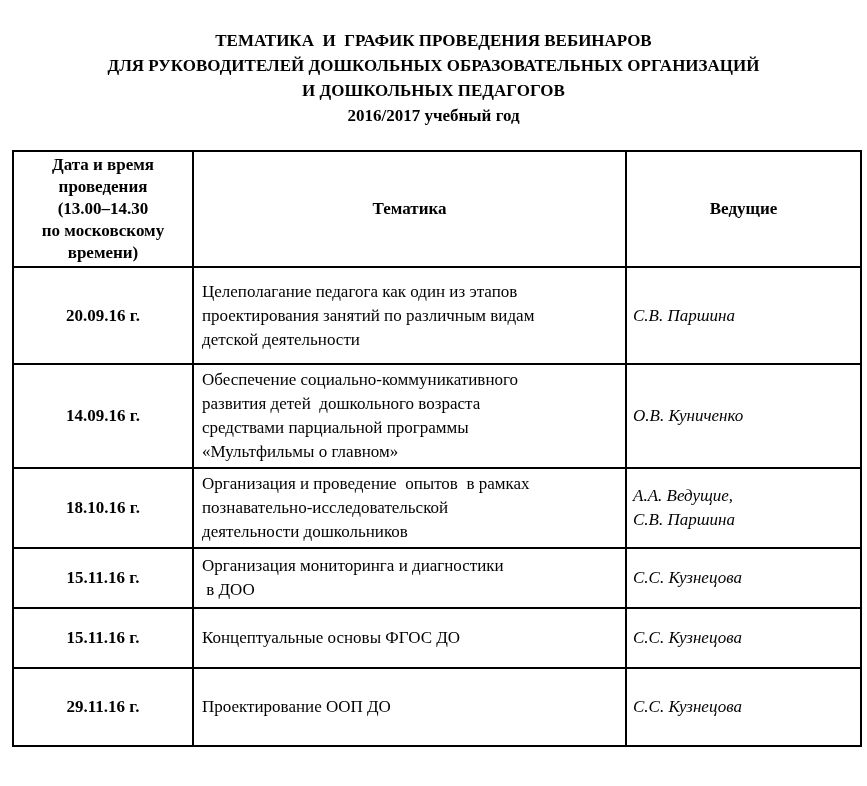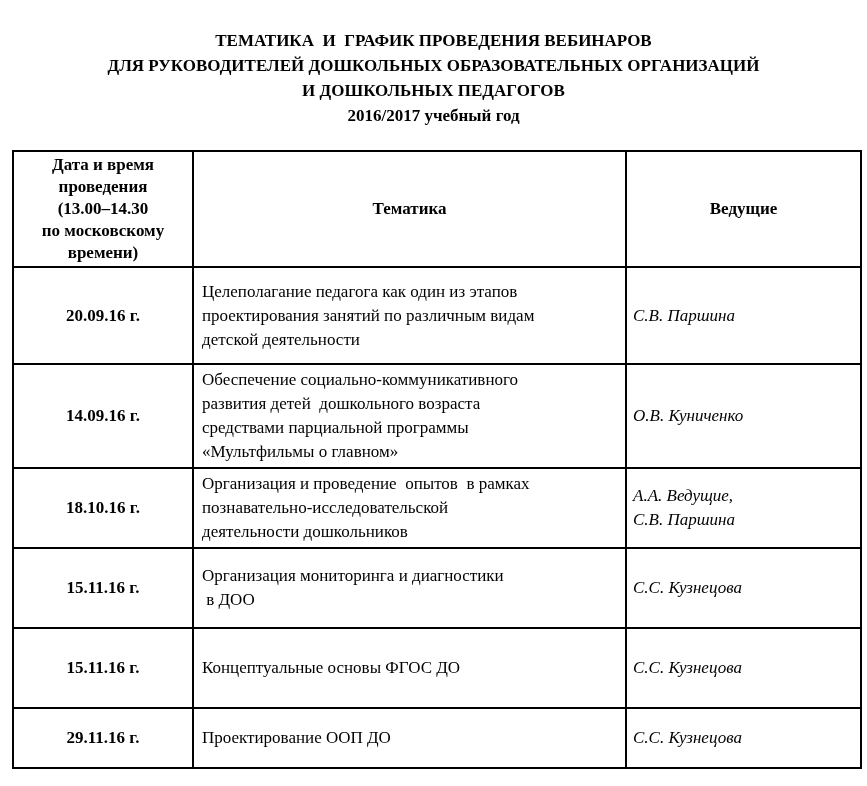--- a/index.html
+++ b/index.html
@@ -58,22 +58,22 @@
   }
   td.c-pres {
     font-style: italic;
     text-align: left;
     line-height: 24px;
     padding: 6px 6px;
   }
   tr.rh      { height: 113px; }
   tr.r-tall  { height: 97px; }
   tr.r-tall2 { height: 95px; }
-  tr.r-med   { height: 80px; }
-  tr.r-med2  { height: 60px; }
+  tr.r-med   { height: 60px; }
+  tr.r-med2  { height: 78px; }
 </style>
 </head>
 <body>
 
 <div class="doc-title">ТЕМАТИКА  И  ГРАФИК ПРОВЕДЕНИЯ ВЕБИНАРОВ
 ДЛЯ РУКОВОДИТЕЛЕЙ ДОШКОЛЬНЫХ ОБРАЗОВАТЕЛЬНЫХ ОРГАНИЗАЦИЙ
 И ДОШКОЛЬНЫХ ПЕДАГОГОВ
 2016/2017 учебный год</div>
 
 <table class="schedule">

